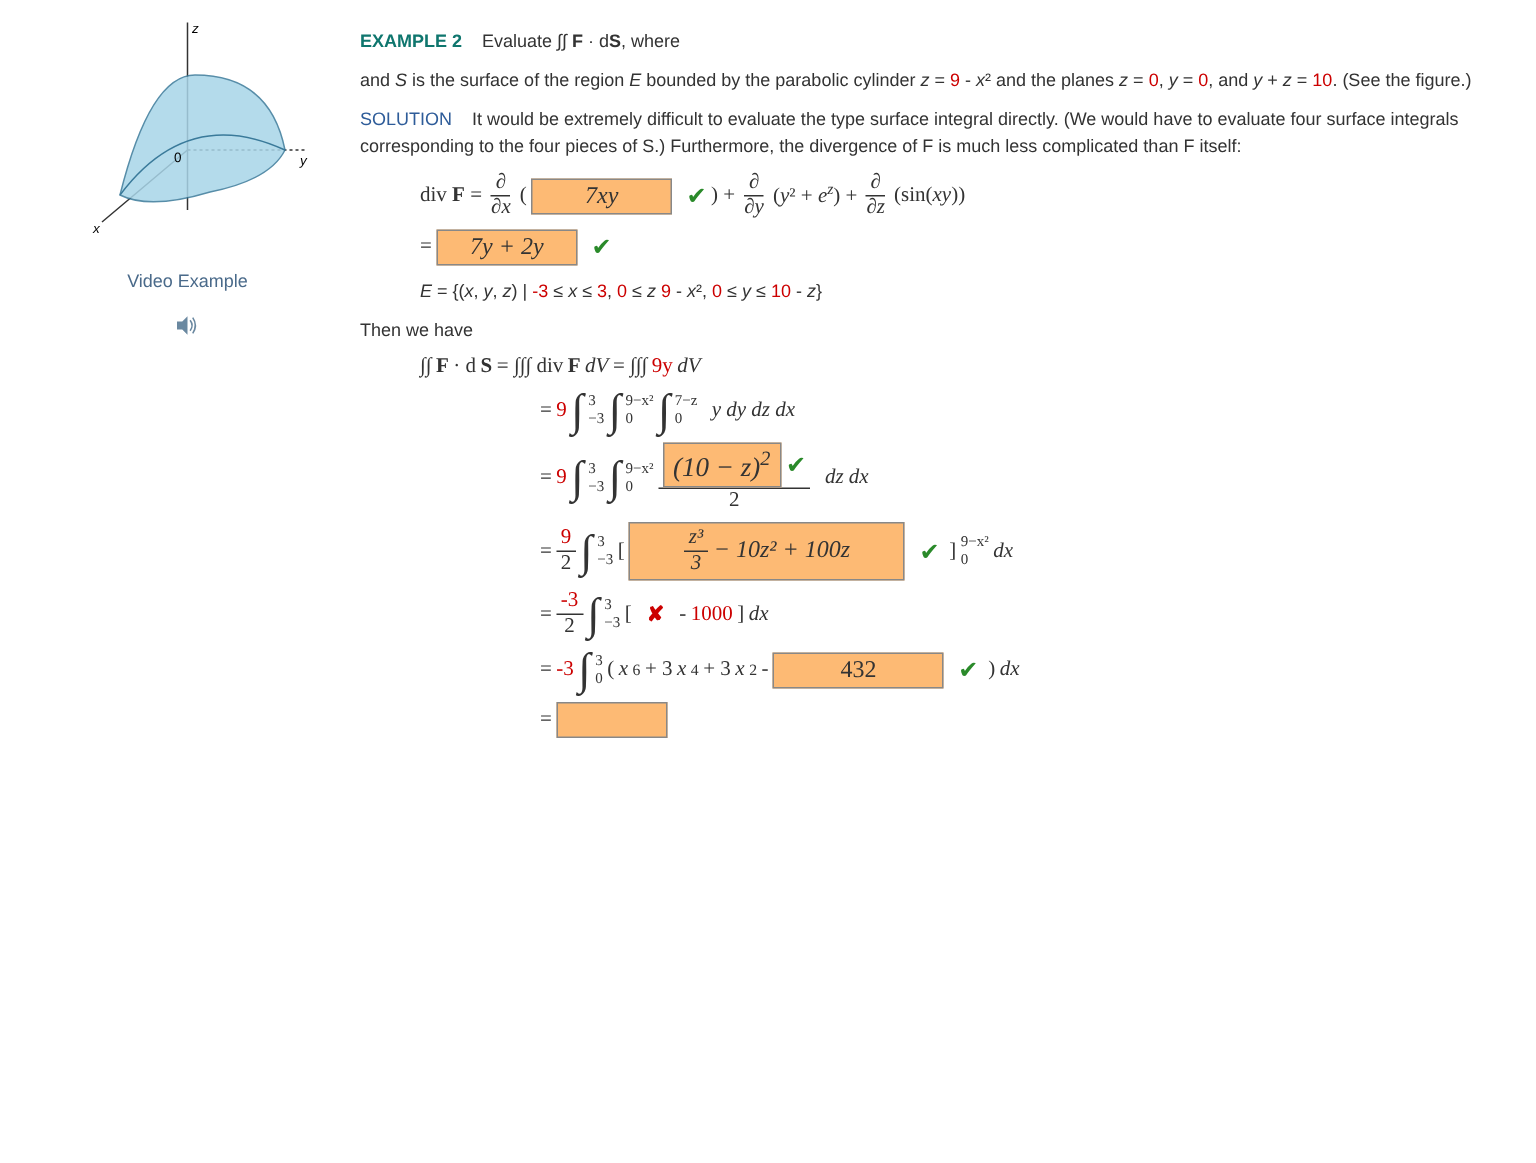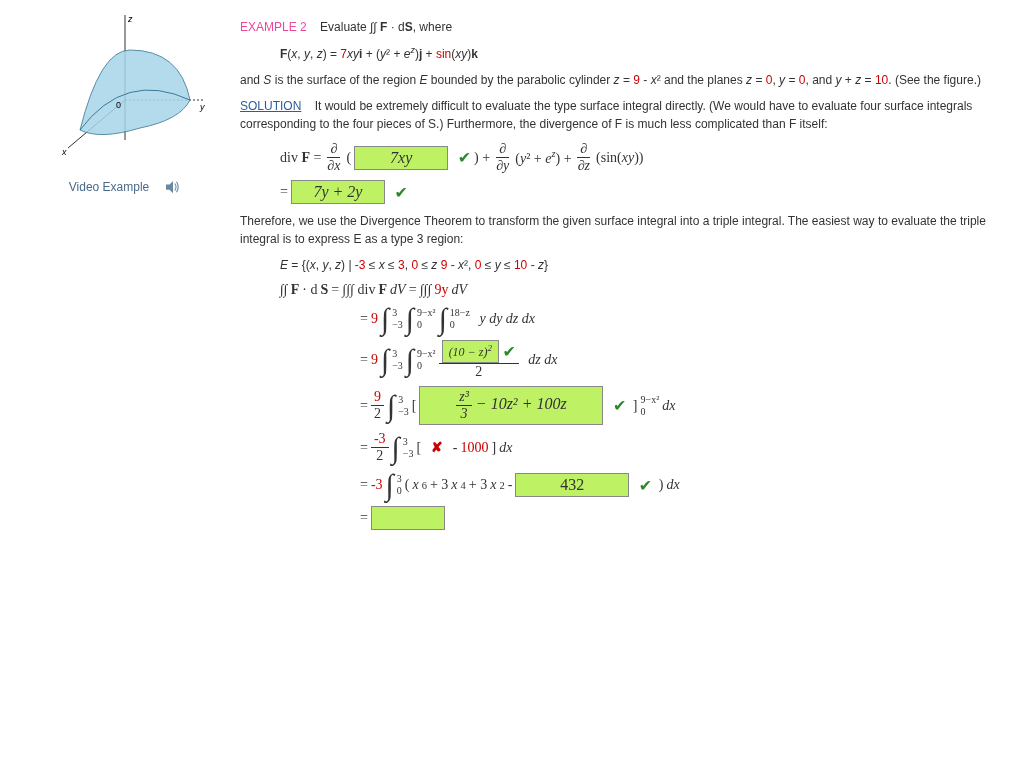--- a/index.html
+++ b/index.html
@@ -31,35 +31,36 @@
     position: relative;
   }
   .figure svg { width: 100%; height: 100%; }
   .video-link {
     color: #4a6a8a;
     font-size: 12px;
     display: inline-flex;
     align-items: center;
     gap: 16px;
     margin-top: 10px;
+    flex-direction: column;
   }
   .speaker-icon {
     width: 16px;
     height: 14px;
   }
-  .ex-label { color: #ec4899; font-weight: normal; }
-  .blue { color: #2e5c99; text-decoration: underline; }
+  .ex-label { color: #0f766e; font-weight: bold; }
+  .blue { color: #2e5c99; }
   .red { color: #c00; }
   .italic { font-style: italic; }
   .bold { font-weight: bold; }
   .math-indent { margin-left: 40px; }
   p { line-height: 1.5; margin: 8px 0; }
   .inputbox {
     border: 1px solid #888;
-    background: #bef264;
+    background: #fdba74;
     display: inline-block;
     padding: 2px 6px;
     min-width: 40px;
     font-family: 'Times New Roman', serif;
     font-size: 16px;
     text-align: center;
     font-style: italic;
     vertical-align: middle;
   }
   .check { color: #2a8a2a; font-size: 16px; vertical-align:middle; }
@@ -130,26 +131,20 @@
     </a>
   </div>
 
   <div class="right-col">
     <p>
       <span class="ex-label">EXAMPLE 2</span>
       &nbsp;&nbsp;
       <span>Evaluate ∫∫ <span class="bold">F</span> · d<span class="bold">S</span>, where</span>
     </p>
 
-    <p class="math-indent">
-      <span class="bold">F</span>(<span class="italic">x</span>, <span class="italic">y</span>, <span class="italic">z</span>) =
-      <span class="red">7</span><span class="italic">xy</span><span class="bold">i</span>
-      + (<span class="italic">y</span>² + <span class="italic">e</span><sup class="italic">z</sup>)<span class="bold">j</span>
-      + <span class="red">sin</span>(<span class="italic">xy</span>)<span class="bold">k</span>
-    </p>
 
     <p>
       and <span class="italic">S</span> is the surface of the region <span class="italic">E</span> bounded by the parabolic cylinder
       <span class="italic">z</span> = <span class="red">9</span> - <span class="italic">x</span>²
       and the planes <span class="italic">z</span> = <span class="red">0</span>,
       <span class="italic">y</span> = <span class="red">0</span>,
       and <span class="italic">y</span> + <span class="italic">z</span> = <span class="red">10</span>. (See the figure.)
     </p>
 
     <p>
@@ -178,63 +173,63 @@
         </span>
       <span>(sin(<span class="svg-math">xy</span>))</span>
     </div>
 
     <div class="mathline">
       <span>= </span>
       <span class="inputbox" style="min-width:80px">7y + 2y</span>
       &nbsp;<span class="check">✔</span>
     </div>
 
-    <p>Therefore, we use the Divergence Theorem to transform the given surface integral into a triple integral. The easiest way to evaluate the triple integral is to express E as a type 3 region:</p>
 
     <p class="math-indent">
       <span class="italic">E</span> = {(<span class="italic">x</span>, <span class="italic">y</span>, <span class="italic">z</span>) |
       <span class="red">-3</span> ≤ <span class="italic">x</span> ≤ <span class="red">3</span>,
       <span class="red">0</span> ≤ <span class="italic">z</span> <span class="red">9</span> - <span class="italic">x</span>²,
       <span class="red">0</span> ≤ <span class="italic">y</span> ≤ <span class="red">10</span> - <span class="italic">z</span>}
     </p>
 
+    <p>Then we have</p>
 
     <div class="mathline">
       ∫∫ <span class="bold" style="font-style:normal">F</span> · d<span class="bold" style="font-style:normal">S</span> = ∫∫∫ div <span class="bold" style="font-style:normal">F</span> <span class="svg-math">dV</span> = ∫∫∫ <span class="red">9y</span> <span class="svg-math">dV</span>
     </div>
 
     <div class="mathline" style="margin-left:120px">
       = <span class="red">9</span>
       <span class="bigint">∫</span><span class="intlim">
           <span>3</span>
           <span>−3</span>
         </span>
       <span class="bigint">∫</span><span class="intlim">
           <span>9−x²</span>
           <span>0</span>
         </span>
       <span class="bigint">∫</span><span class="intlim">
-          <span>18−z</span>
+          <span>7−z</span>
           <span>0</span>
         </span>
       &nbsp;<span class="svg-math">y dy dz dx</span>
     </div>
 
     <div class="mathline" style="margin-left:120px">
       = <span class="red">9</span>
       <span class="bigint">∫</span><span class="intlim">
           <span>3</span>
           <span>−3</span>
         </span>
       <span class="bigint">∫</span><span class="intlim">
           <span>9−x²</span>
           <span>0</span>
         </span>
       <span class="frac">
-        <span class="num"><span class="inputbox" style="font-size:12px">(10 − <span class="svg-math">z</span>)<sup>2</sup></span>&nbsp;<span class="check">✔</span></span>
+        <span class="num"><span class="inputbox" style="font-size:18px">(10 − <span class="svg-math">z</span>)<sup>2</sup></span>&nbsp;<span class="check">✔</span></span>
         <span class="den">2</span>
       </span>
       &nbsp;<span class="svg-math">dz dx</span>
     </div>
 
     <div class="mathline" style="margin-left:120px">
       = <span class="frac">
           <span class="num red">9</span>
           <span class="den">2</span>
         </span>

